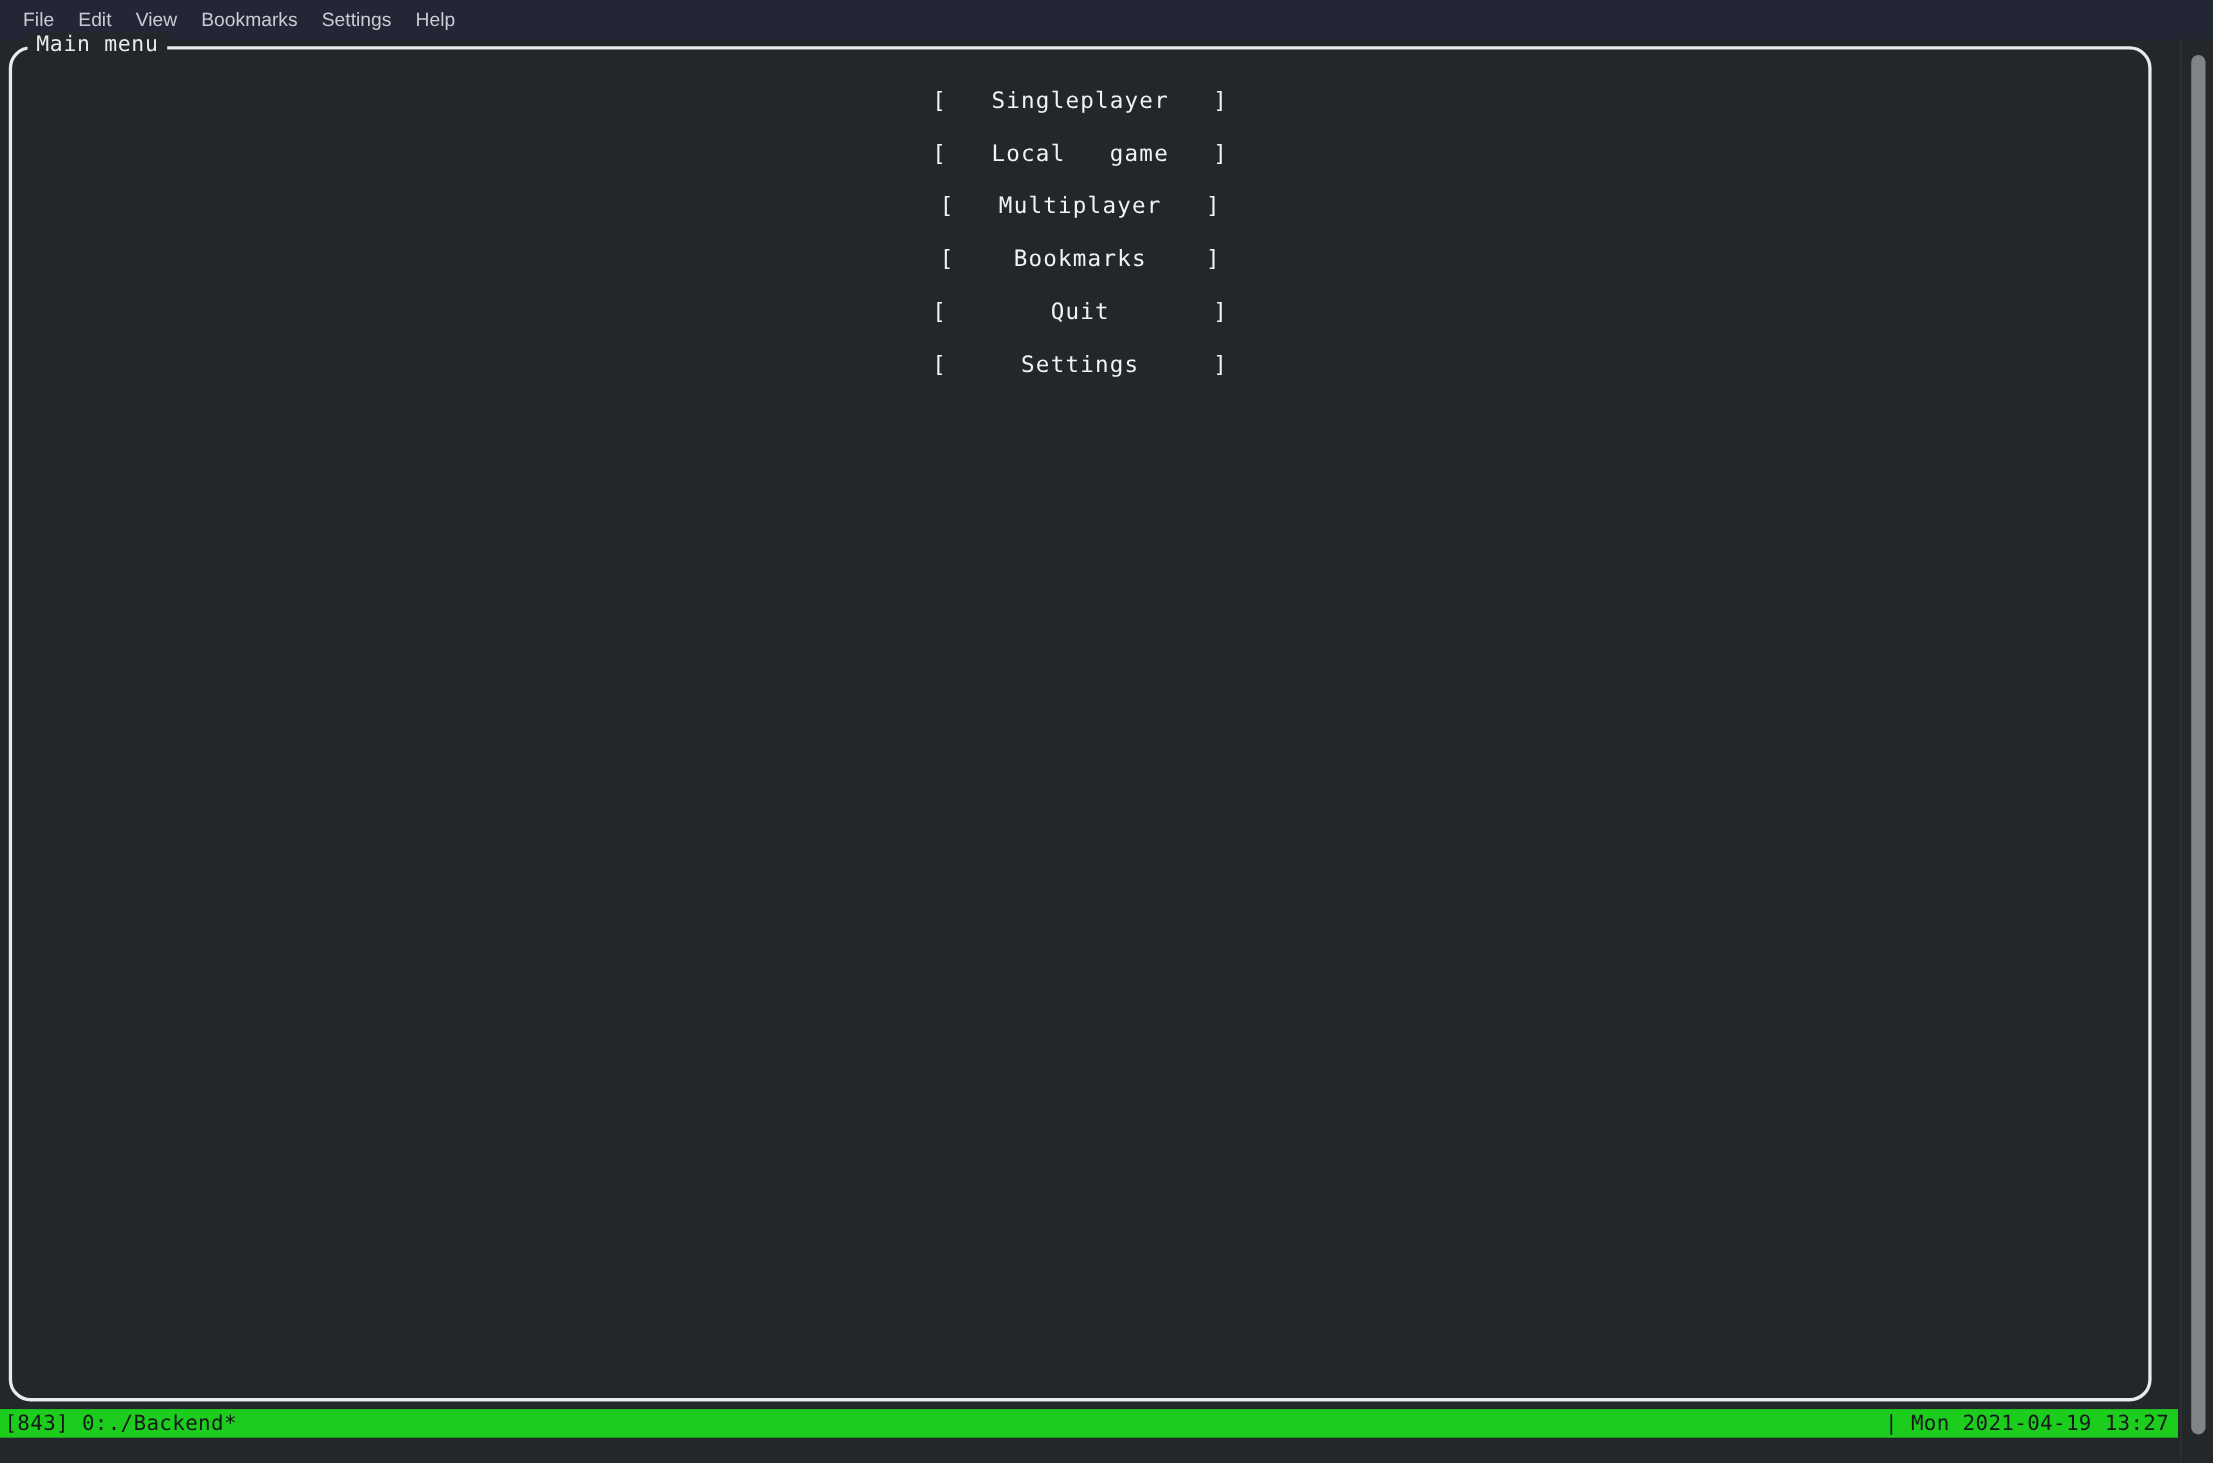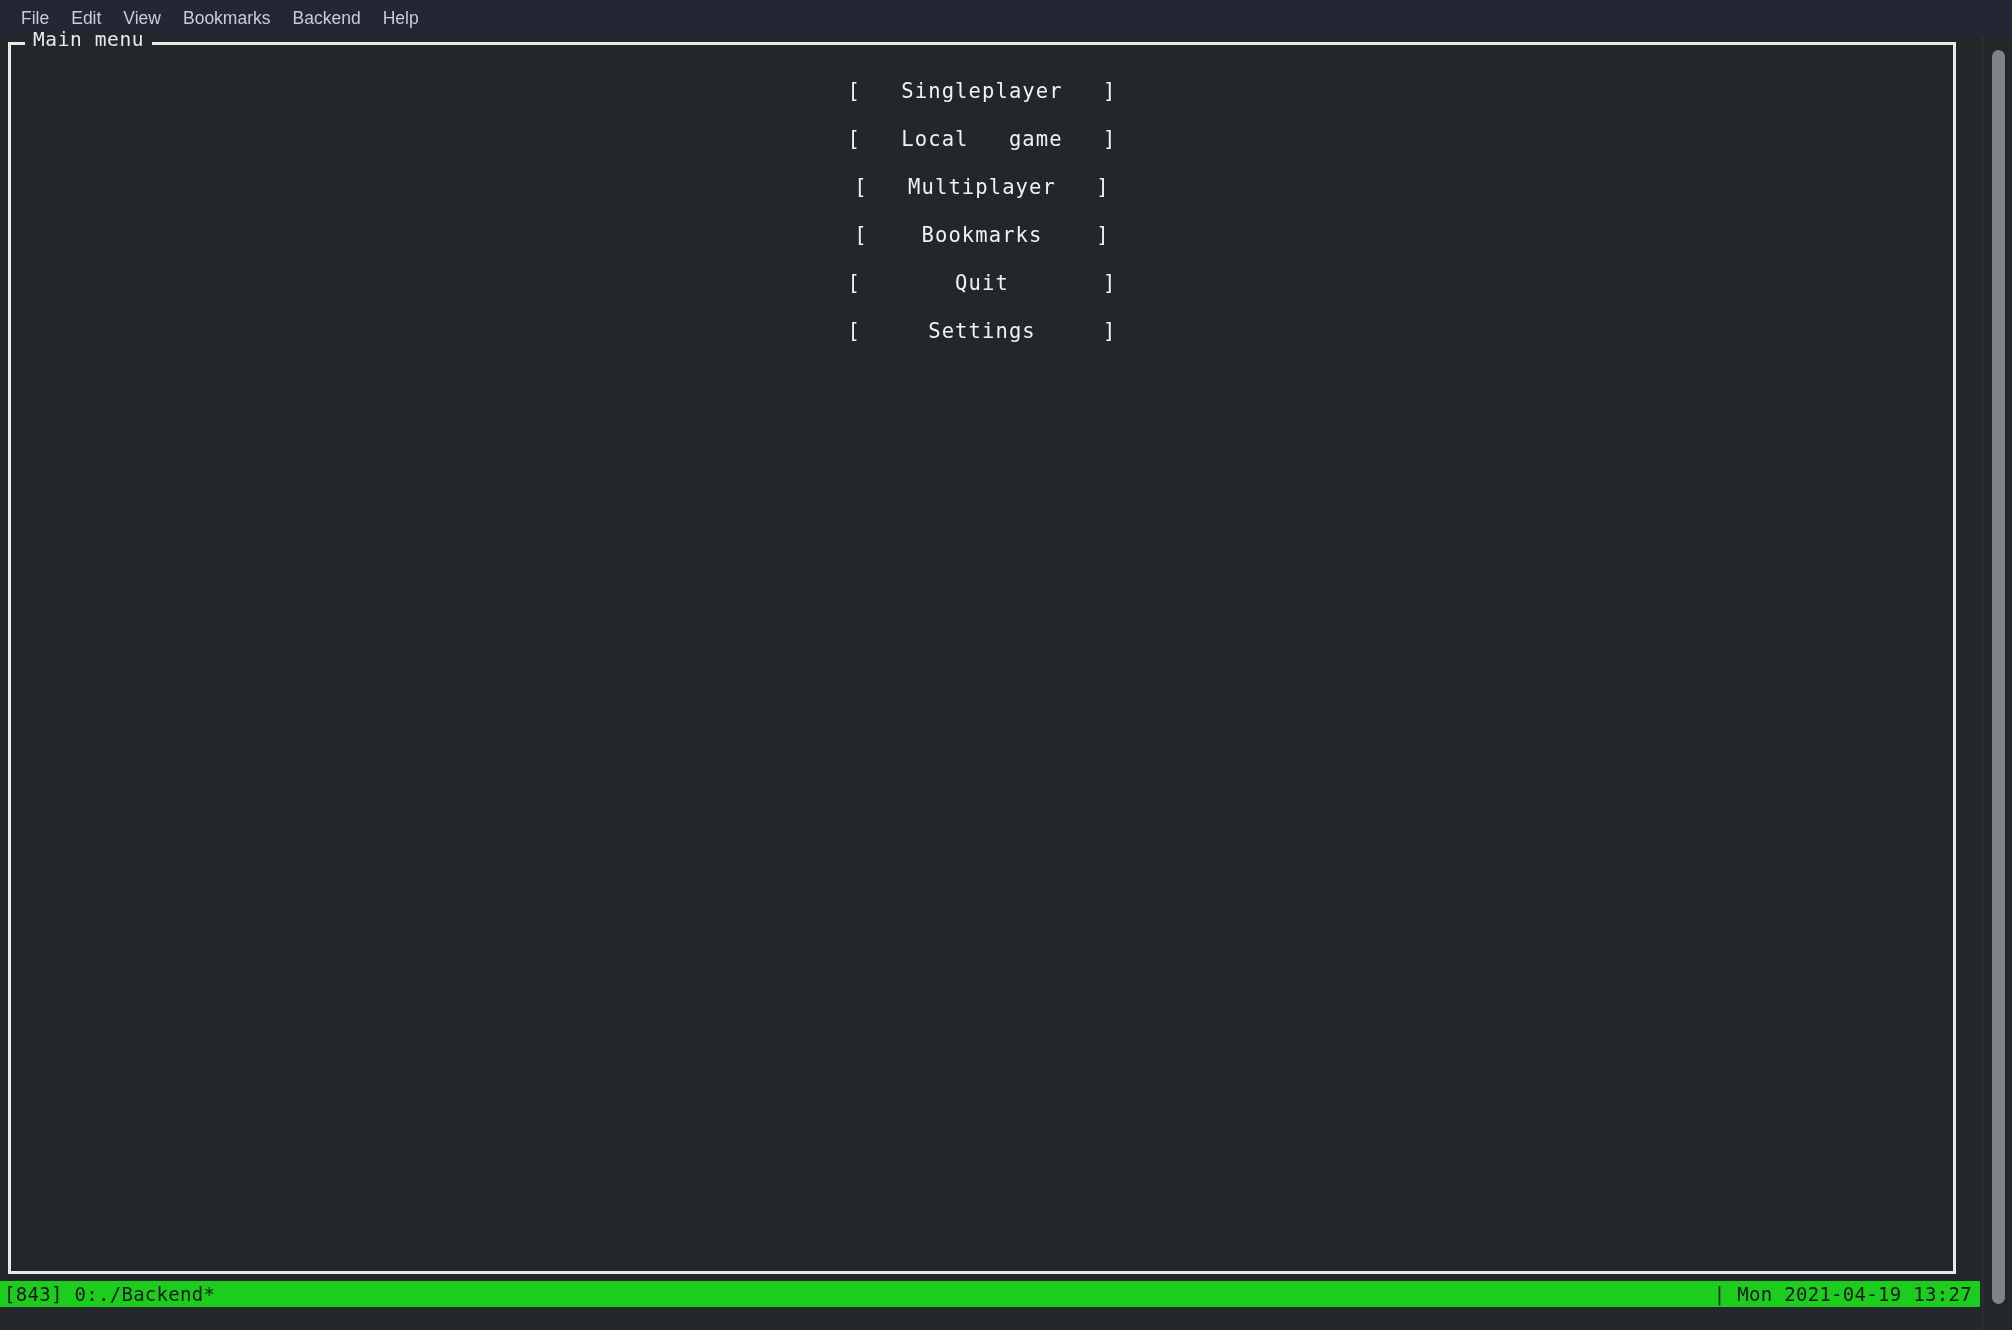--- a/index.html
+++ b/index.html
@@ -47,21 +47,21 @@
   }
 
   
   #menu-box {
     position: absolute;
     left: 8px;
     top: 6px;
     width: 1948px;
     height: 1232px;
     border: 3px solid #e8eaec;
-    border-radius: 0;
+    border-radius: 20px;
     box-sizing: border-box;
   }
   #box-title {
     position: absolute;
     left: 14px;
     top: -15px;
     background: #232729;
     padding: 0 8px;
     font-family: "DejaVu Sans Mono", monospace;
     font-size: 19.5px;
@@ -140,21 +140,21 @@
   }
 </style>
 </head>
 <body>
 
 <div id="menubar">
   <span class="menu-entry">File</span>
   <span class="menu-entry">Edit</span>
   <span class="menu-entry">View</span>
   <span class="menu-entry">Bookmarks</span>
-  <span class="menu-entry">Backend</span>
+  <span class="menu-entry">Settings</span>
   <span class="menu-entry">Help</span>
 </div>
 
 <div id="terminal">
 
   <div id="menu-box">
     <span id="box-title">Main menu</span>
 
     <div id="menu-items">
       <div class="menu-row">

